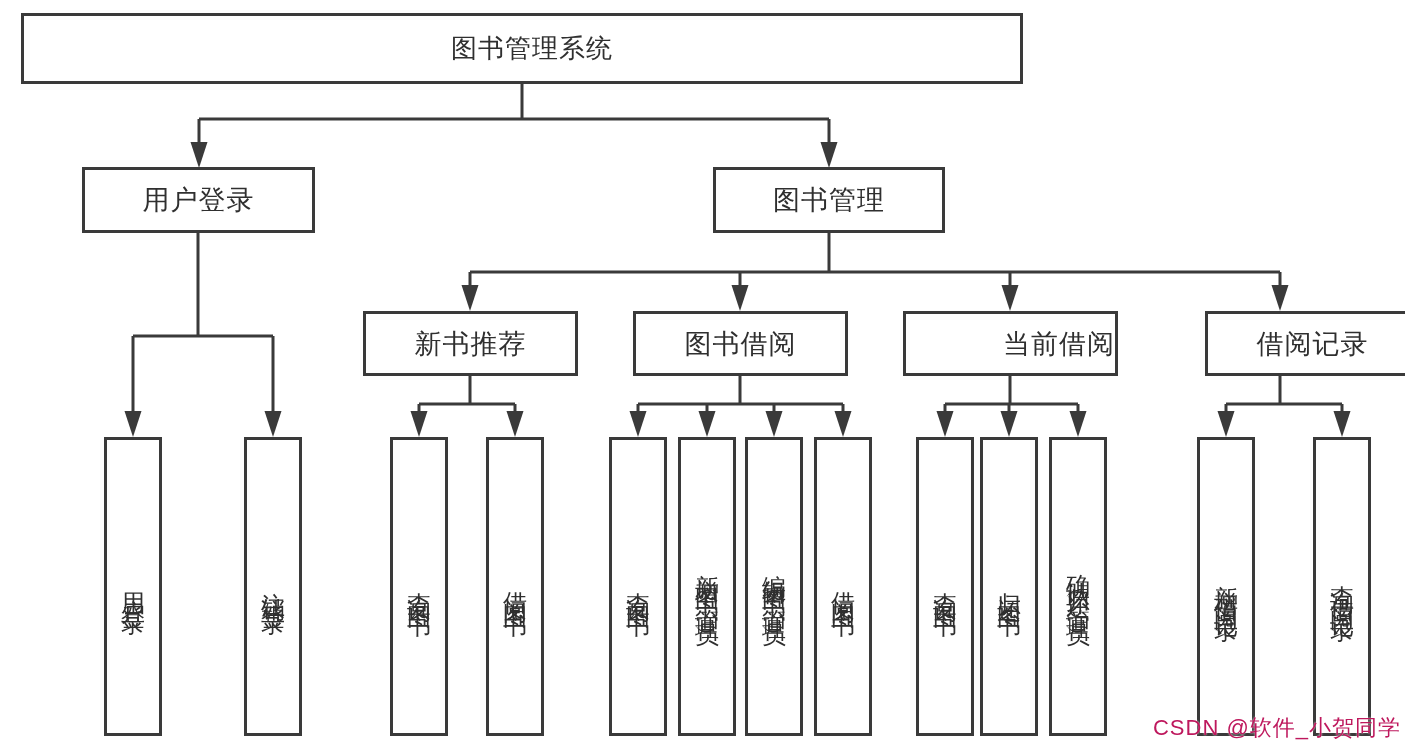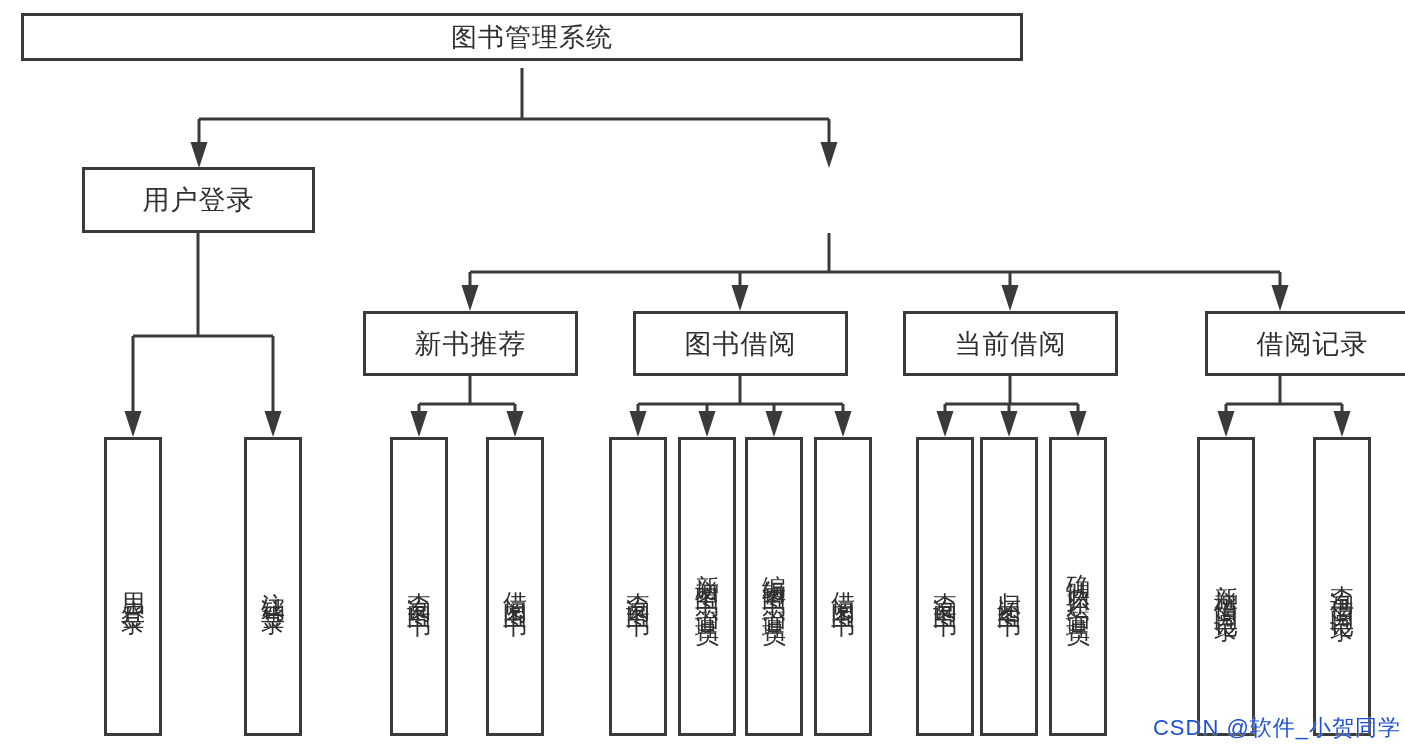--- a/index.html
+++ b/index.html
@@ -30,21 +30,21 @@
     font-size:24px;
     letter-spacing:7px;
     line-height:1;
   }
   .watermark{
     position:absolute;
     right:4px;
     top:713px;
     z-index:2;
     font-size:22px;
-    color:#1d4ed8;
+    color:#be185d;
     text-shadow:0 0 2px #ffffff;
     letter-spacing:1px;
     white-space:nowrap;
   }
 </style>
 </head>
 <body>
 
 <div class="stage">
 
@@ -88,35 +88,38 @@
 
       <polygon points="936.5,411 953.5,411 945,437"></polygon>
       <polygon points="1000.5,411 1017.5,411 1009,437"></polygon>
       <polygon points="1069.5,411 1086.5,411 1078,437"></polygon>
 
       <polygon points="1217.5,411 1234.5,411 1226,437"></polygon>
       <polygon points="1333.5,411 1350.5,411 1342,437"></polygon>
     </g>
   </svg>
 
-  <div class="box rootbox" style="left:21px;top:13px;width:1002px;height:48px;padding-left:20px;">
+  <div class="box rootbox" style="left:21px;top:13px;width:1002px;height:71px;padding-left:20px;">
     <span>图书管理系统</span>
   </div>
 
   <div class="box hbox" style="left:82px;top:167px;width:233px;height:66px;">
     <span>用户登录</span>
+  </div>
+  <div class="box hbox" style="left:713px;top:167px;width:232px;height:66px;">
+    <span>图书管理</span>
   </div>
 
   <div class="box hbox" style="left:363px;top:311px;width:215px;height:65px;">
     <span>新书推荐</span>
   </div>
   <div class="box hbox" style="left:633px;top:311px;width:215px;height:65px;justify-content:center;">
     <span>图书借阅</span>
   </div>
-  <div class="box hbox" style="left:903px;top:311px;width:215px;height:65px;">
+  <div class="box hbox" style="left:903px;top:311px;width:215px;height:65px;justify-content:flex-end;">
     <span>当前借阅</span>
   </div>
   <div class="box hbox" style="left:1173px;top:311px;width:215px;height:65px;margin-left:32px;">
     <span>借阅记录</span>
   </div>
 
   <div class="box vbox" style="left:104px;top:437px;width:58px;height:299px;">
     <span>用户登录</span>
   </div>
   <div class="box vbox" style="left:244px;top:437px;width:58px;height:299px;">

